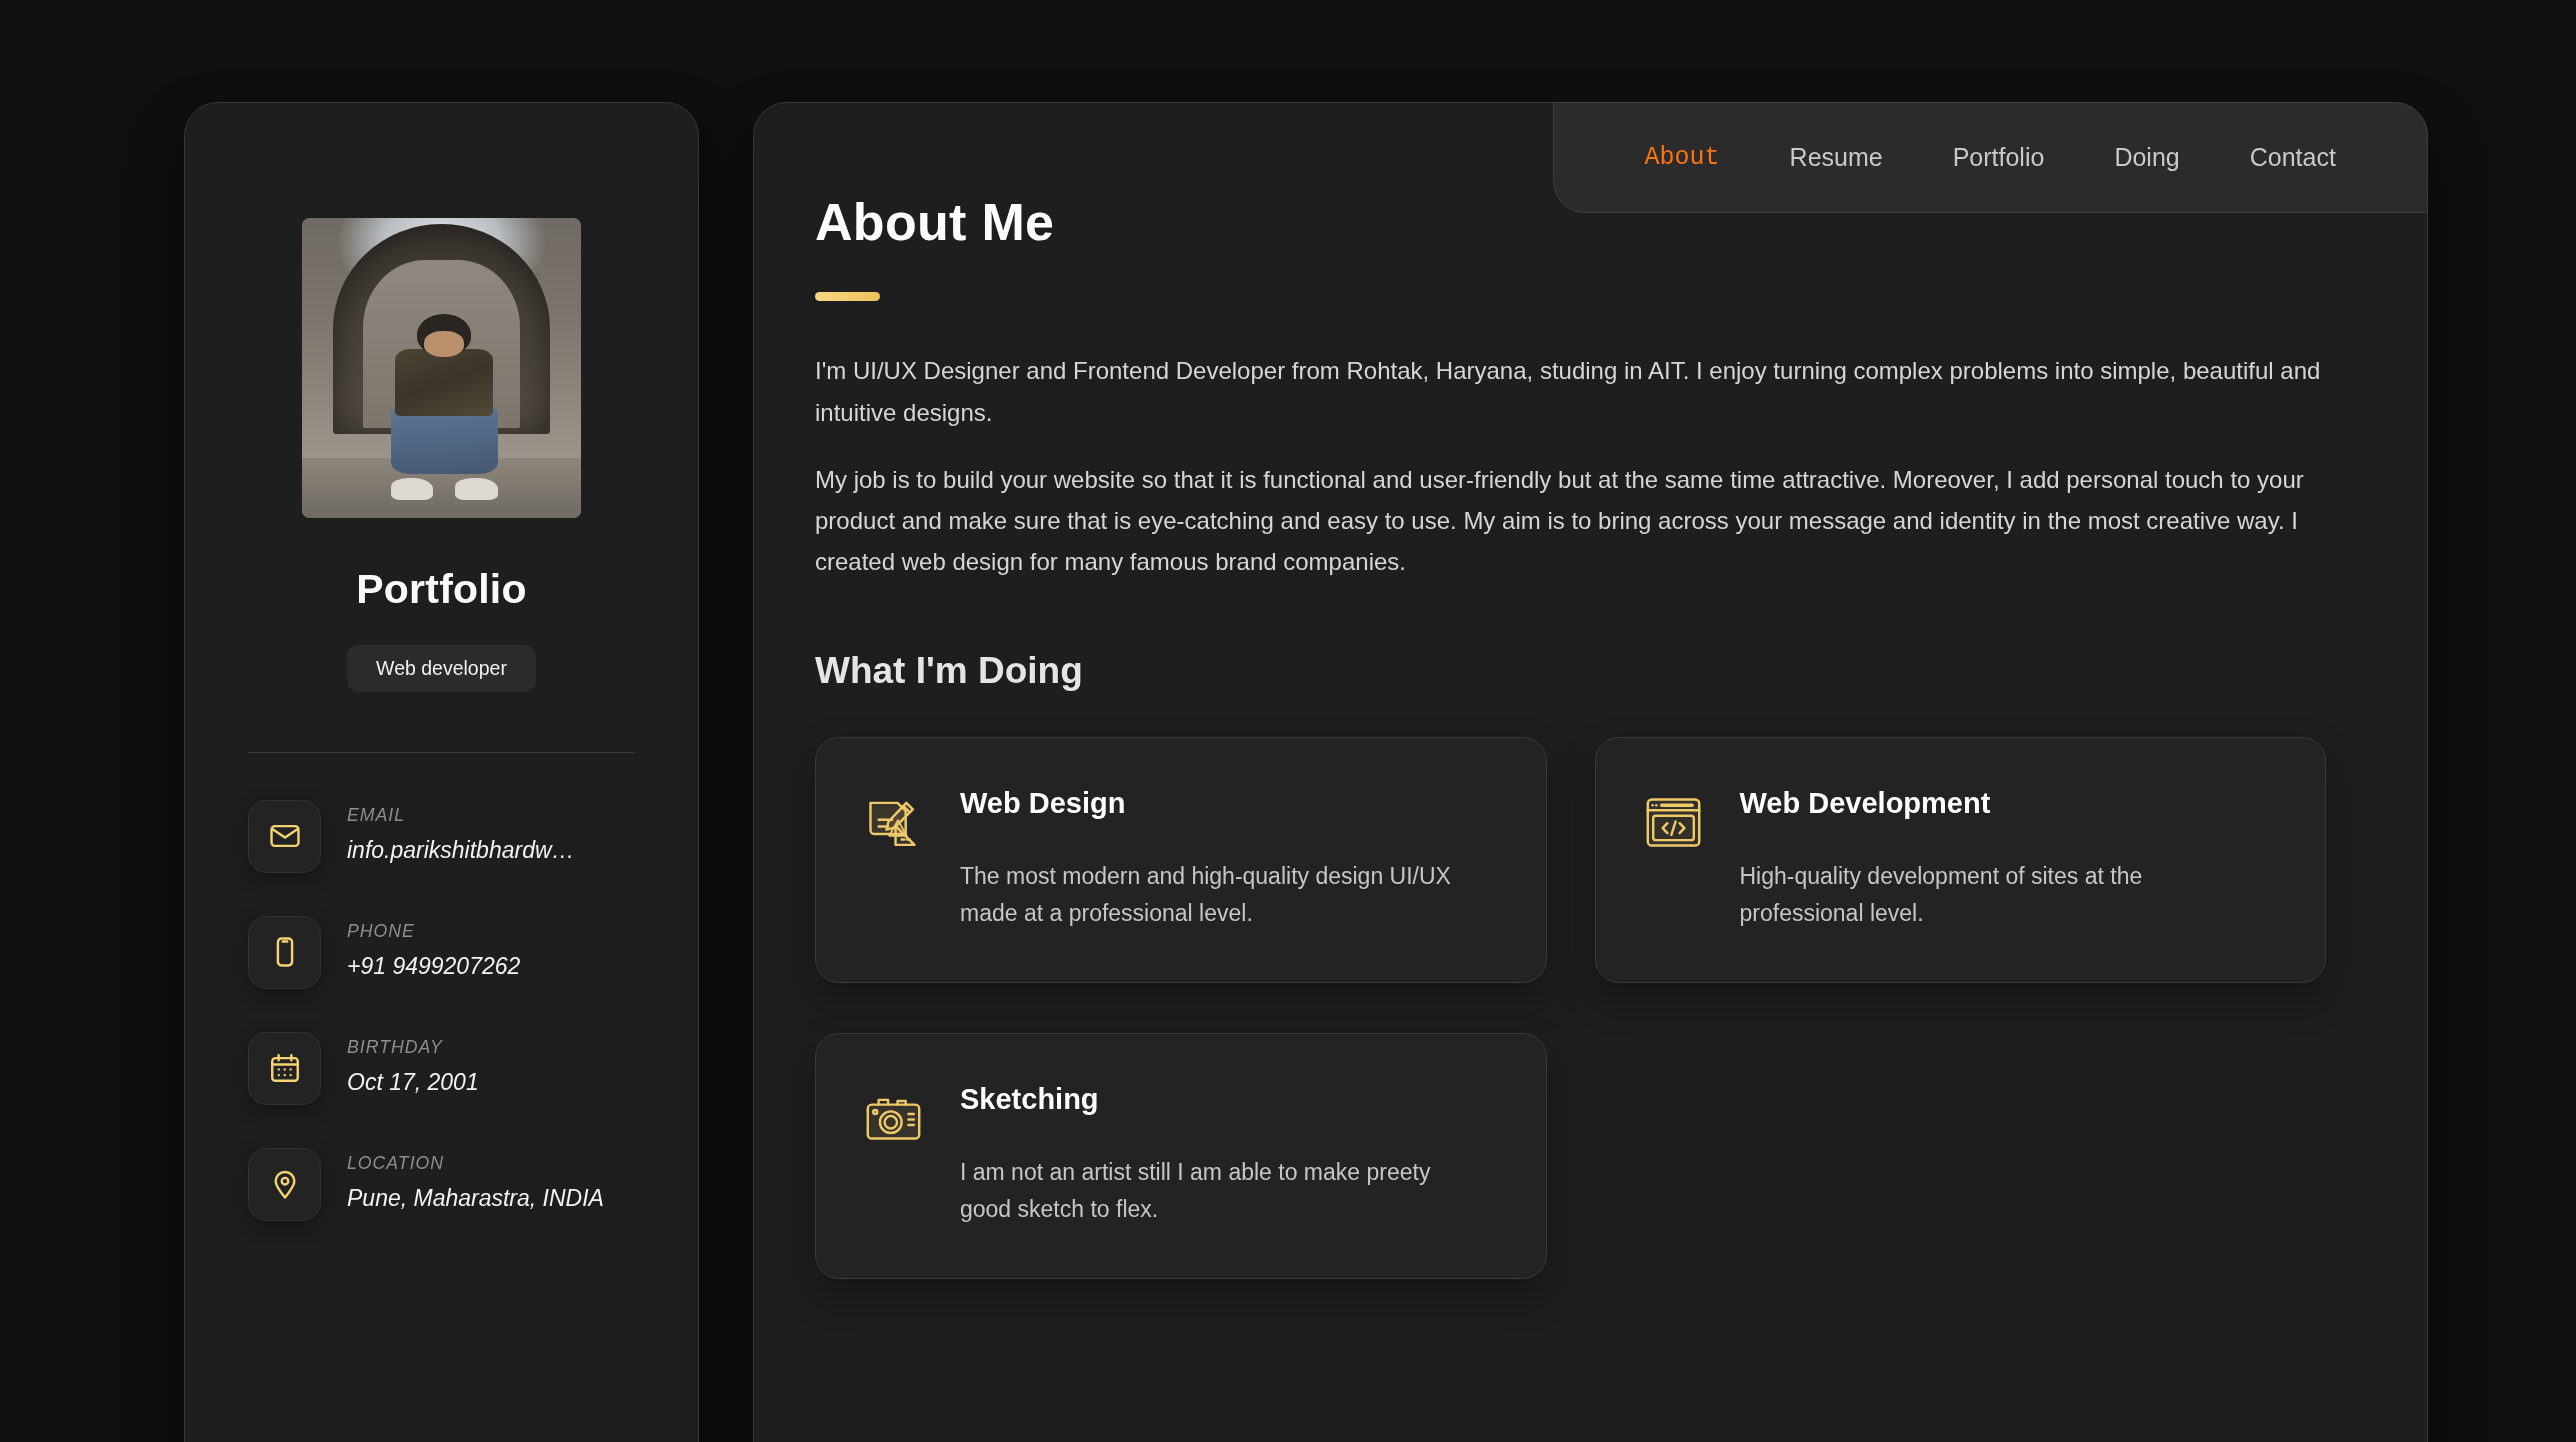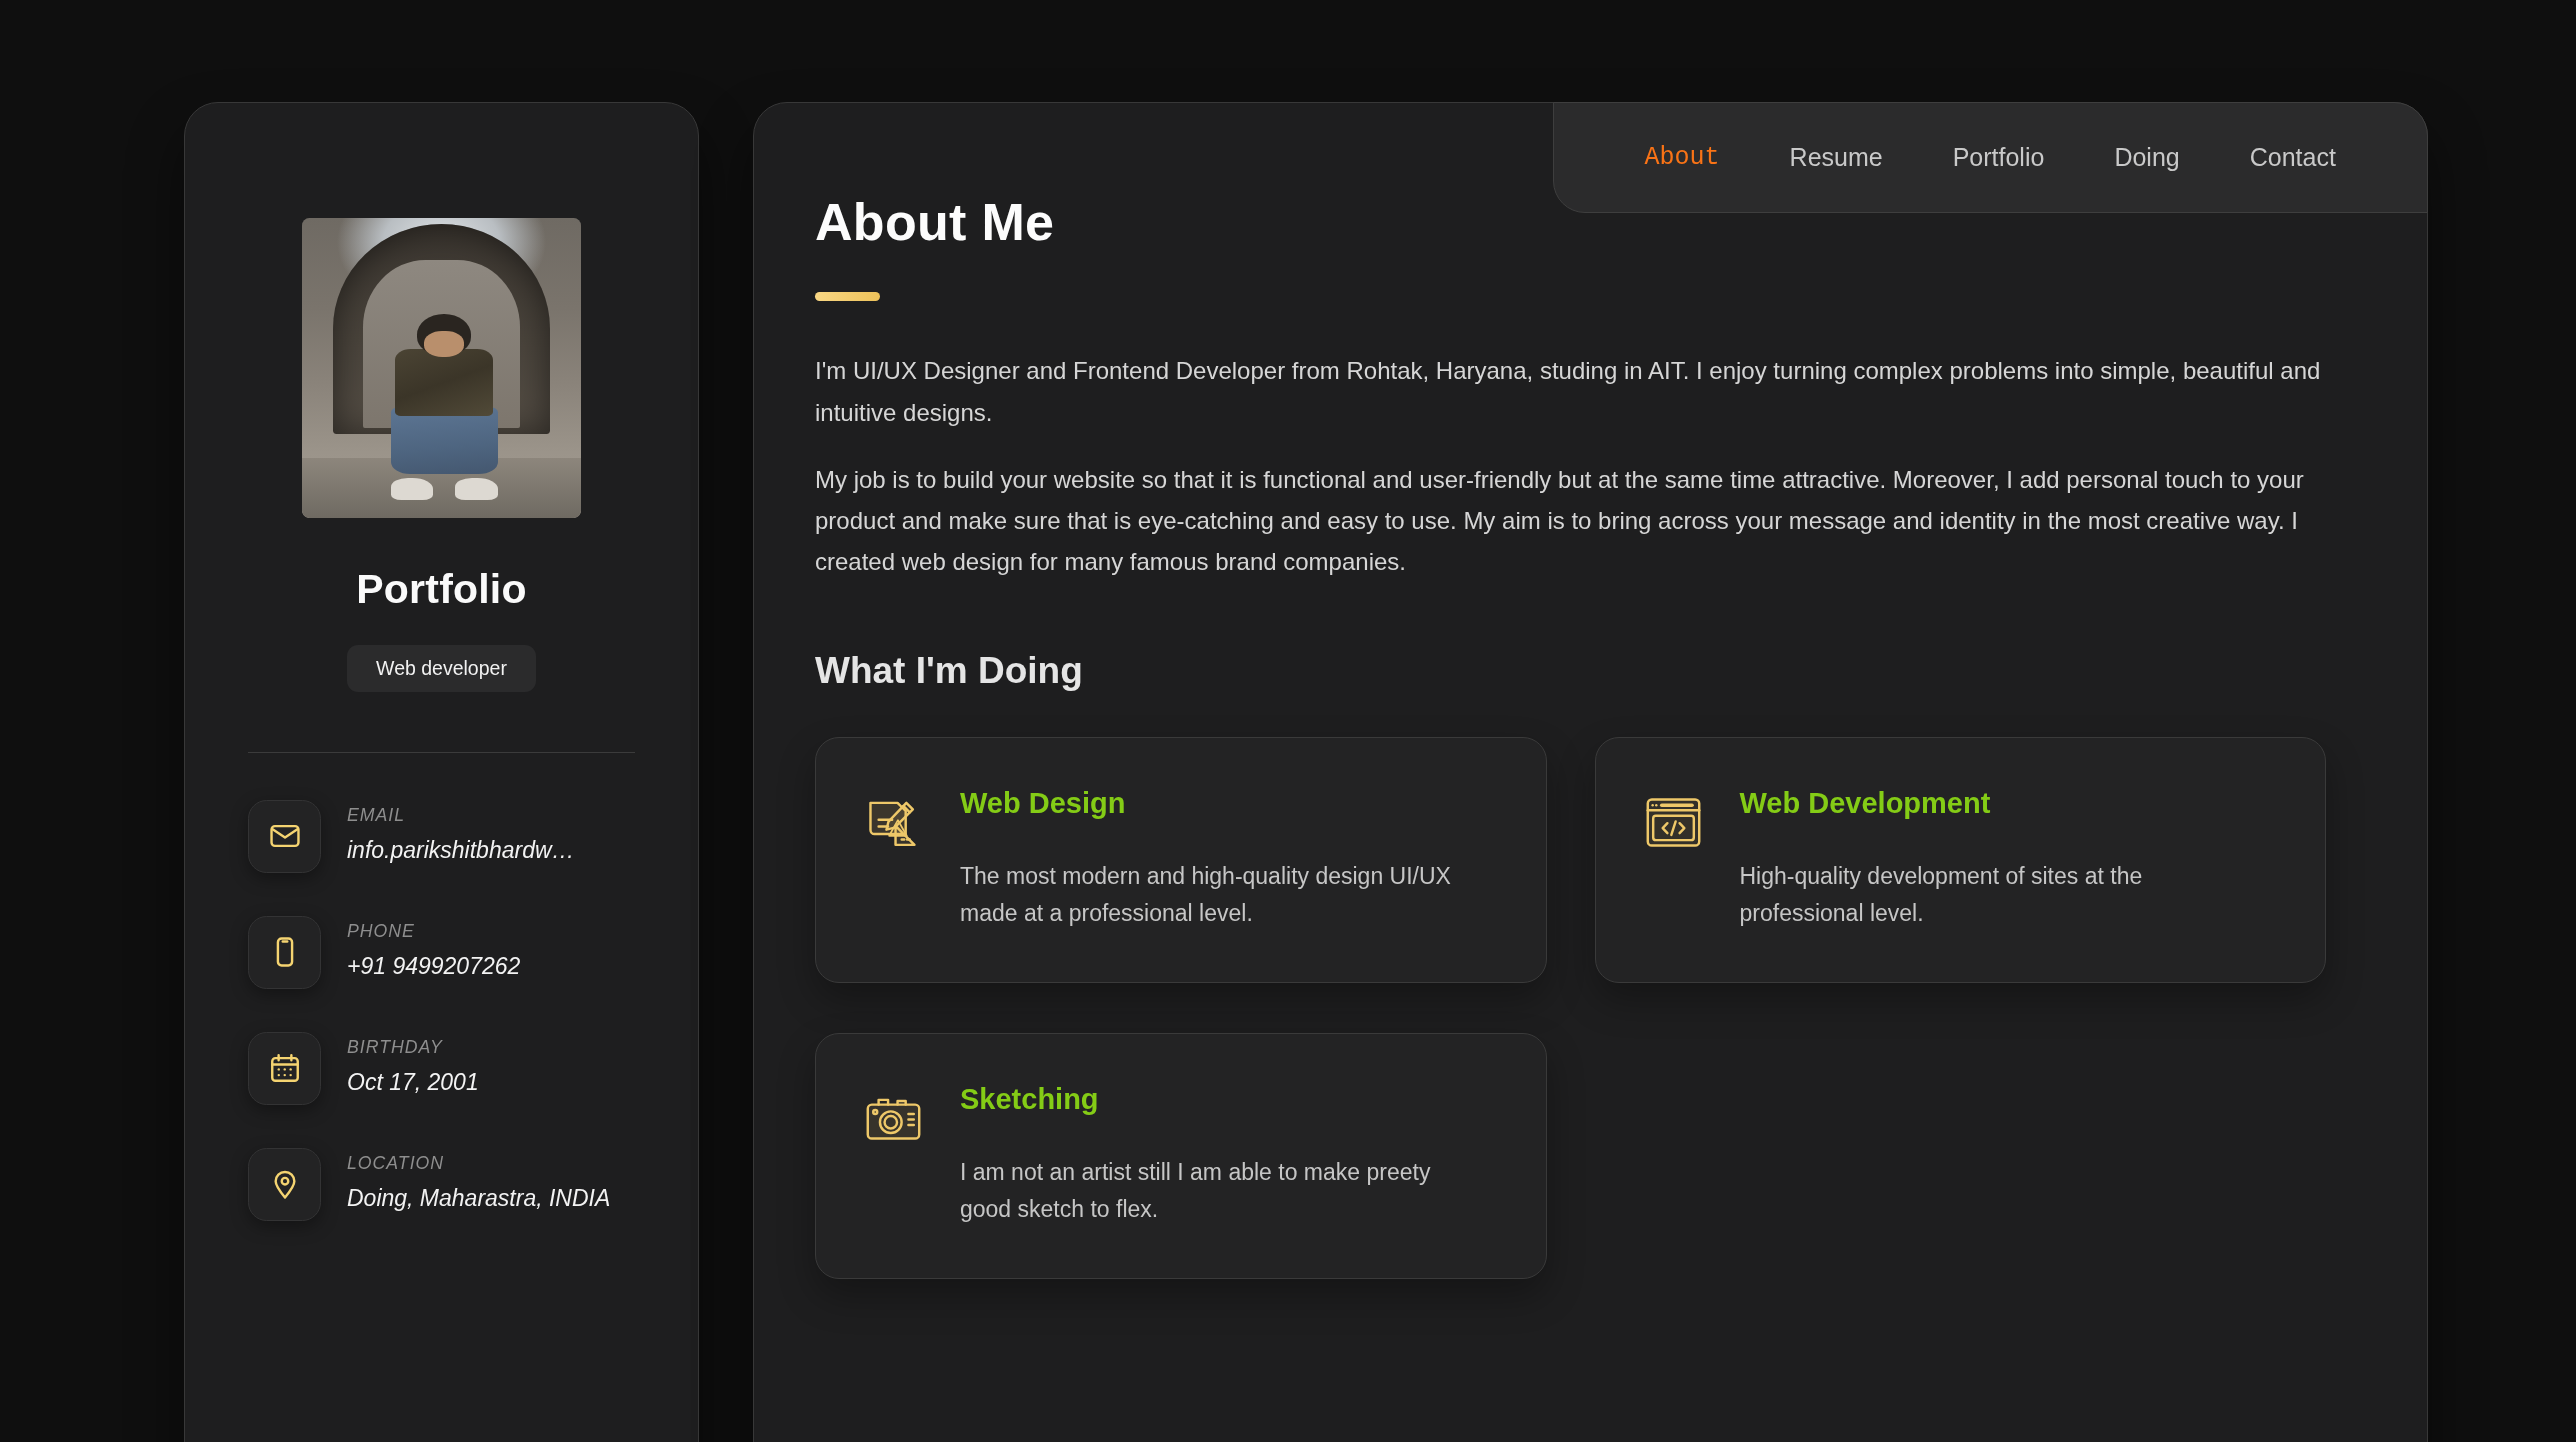--- a/index.html
+++ b/index.html
@@ -292,21 +292,21 @@
     gap: 34px;
     align-items: flex-start;
     box-shadow: 0 17px 37px rgba(0,0,0,0.3);
   }
   .service-icon { flex-shrink: 0; margin-top: 5.6px; }
   .service-icon svg { width: 65px; height: 65px; display: block; }
   .service-body { padding-top: 1.9px; }
   .service-title {
     font-size: 29px;
     font-weight: 700;
-    color: #84cc16;
+    color: #ffffff;
   }
   .service-desc {
     margin-top: 38px;
     font-size: 23px;
     line-height: 1.62;
     color: #c6c6c6;
     max-width: 521px;
   }
 </style>
 </head>
@@ -389,21 +389,21 @@
 
       <div class="contact-item">
         <div class="contact-icon-box">
           <svg viewBox="0 0 24 24" fill="none" stroke="#f5d471" stroke-width="1.7" stroke-linecap="round" stroke-linejoin="round">
             <path d="M12 21.5c4.2-5 6.6-8.2 6.6-11.4A6.6 6.6 0 0 0 5.4 10.1c0 3.2 2.4 6.4 6.6 11.4z"></path>
             <circle cx="12" cy="10" r="2.3"></circle>
           </svg>
         </div>
         <div class="contact-text">
           <div class="contact-label">LOCATION</div>
-          <div class="contact-value">Doing, Maharastra, INDIA</div>
+          <div class="contact-value">Pune, Maharastra, INDIA</div>
         </div>
       </div>
 
     </div>
   </aside>
 
   <main class="main">
 
     <nav class="navbar">
       <a class="nav-link active" href="#">About</a>

